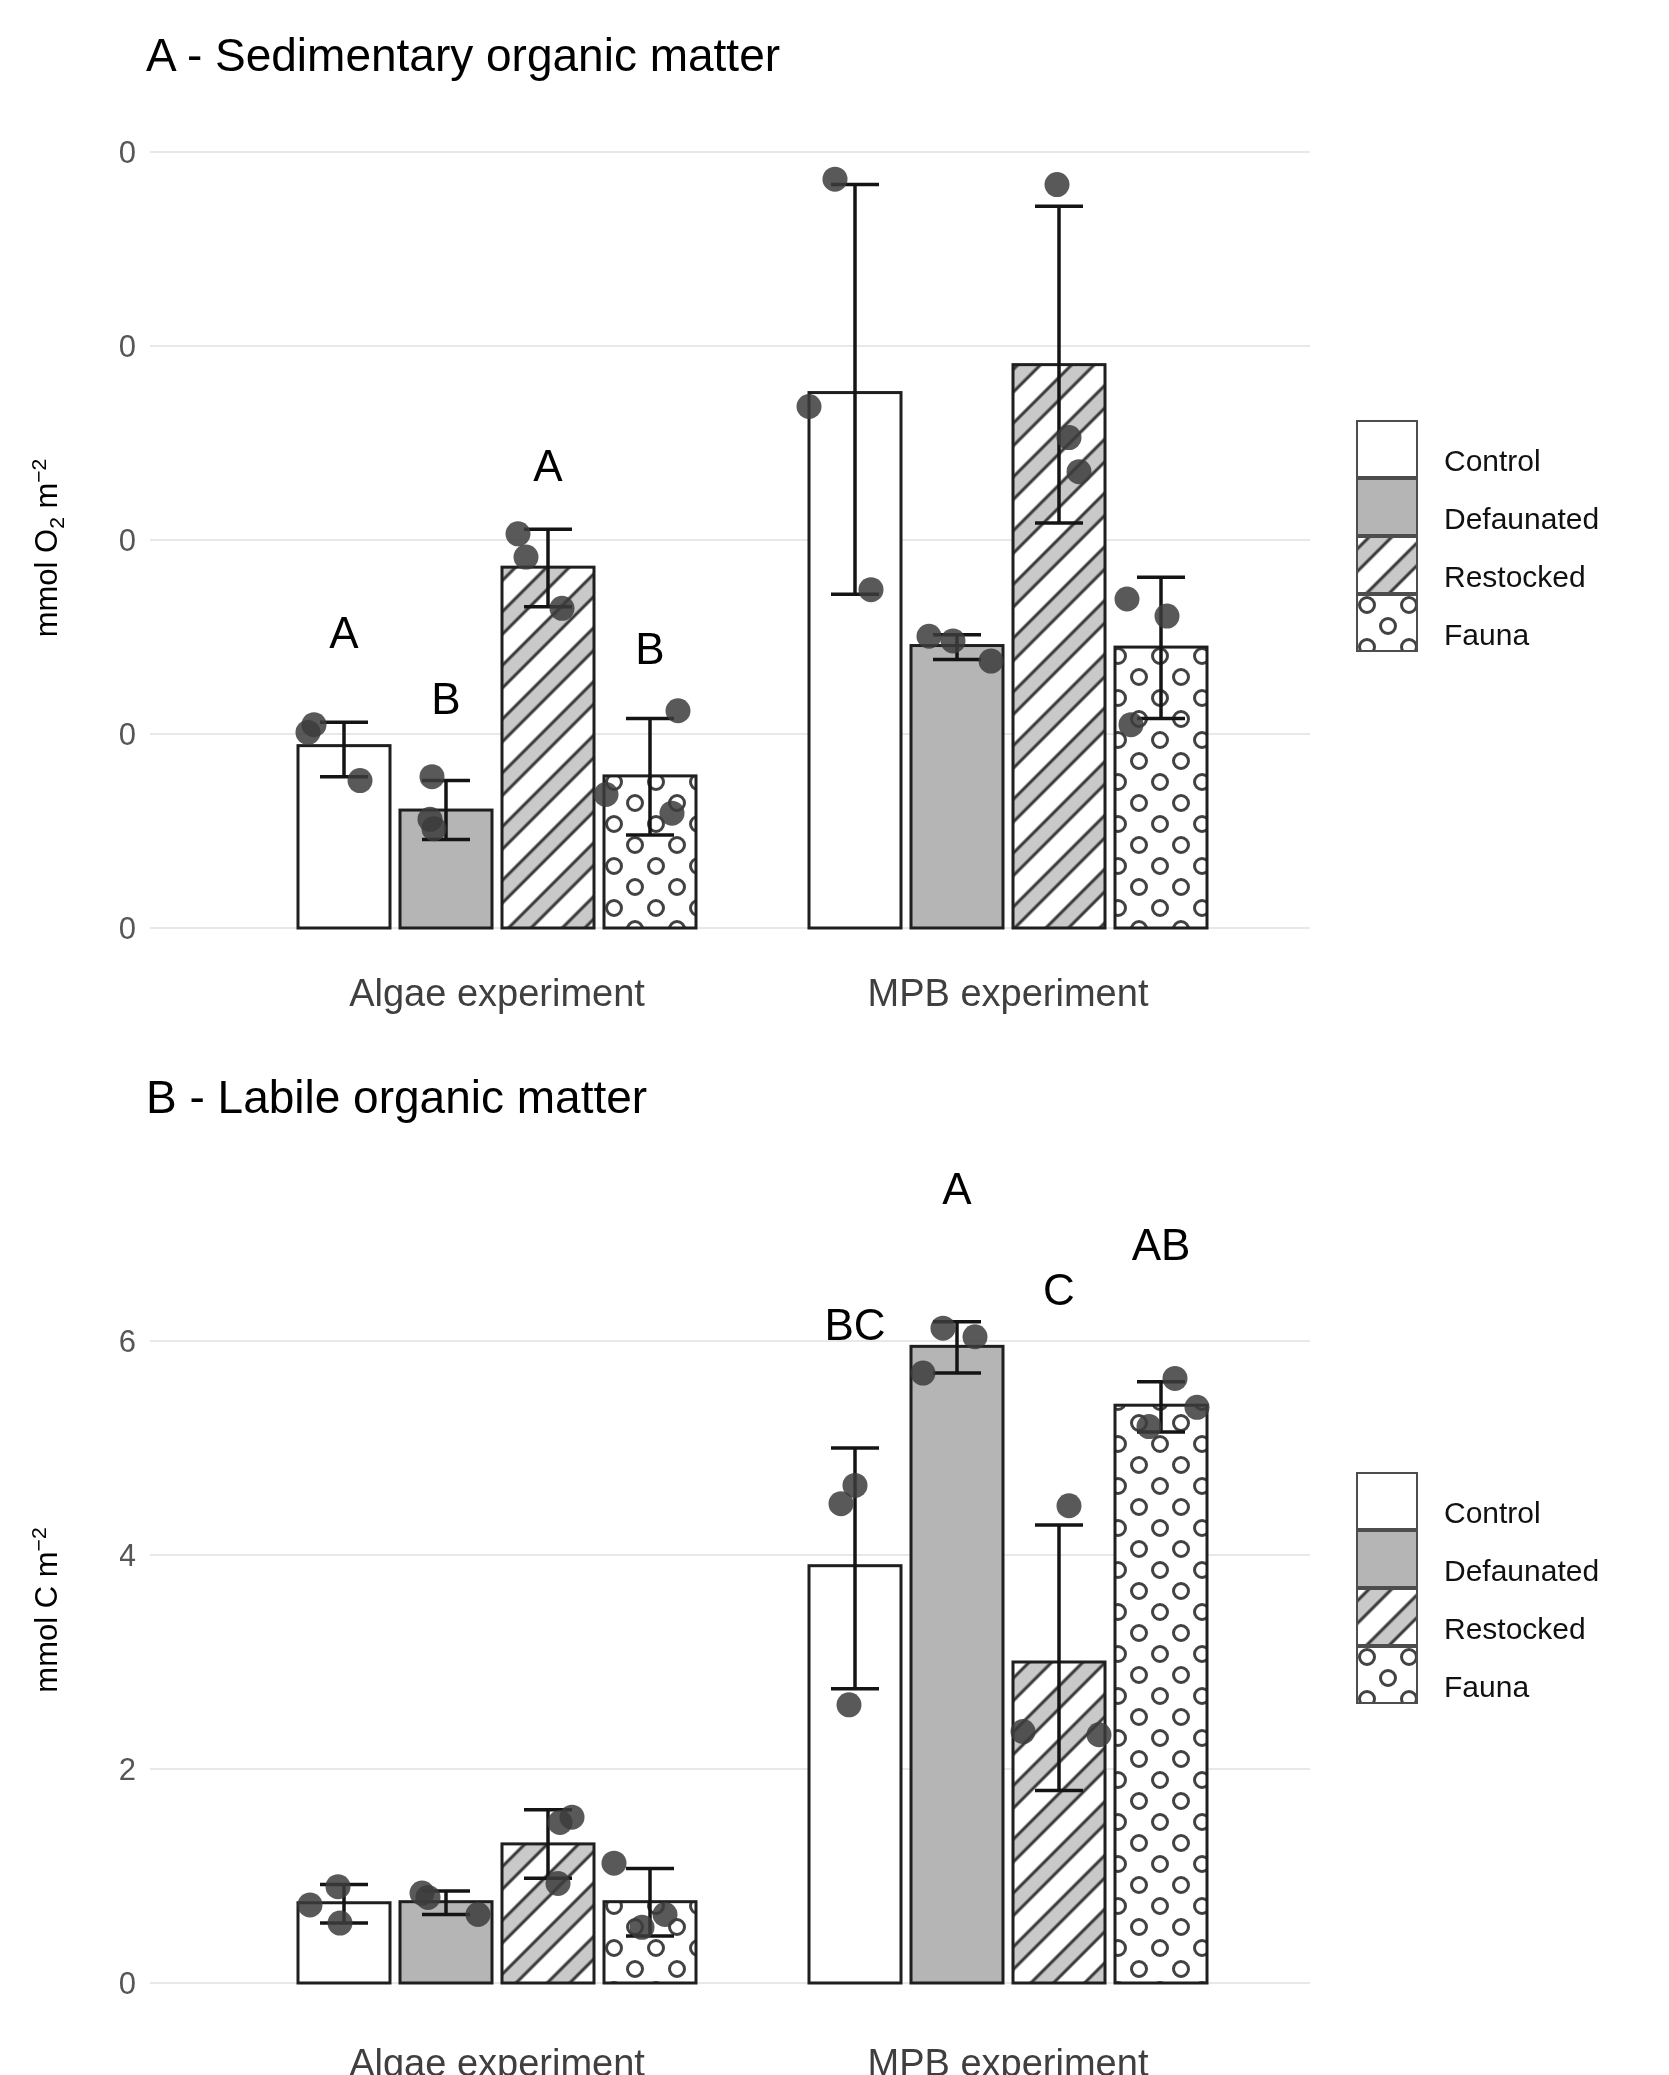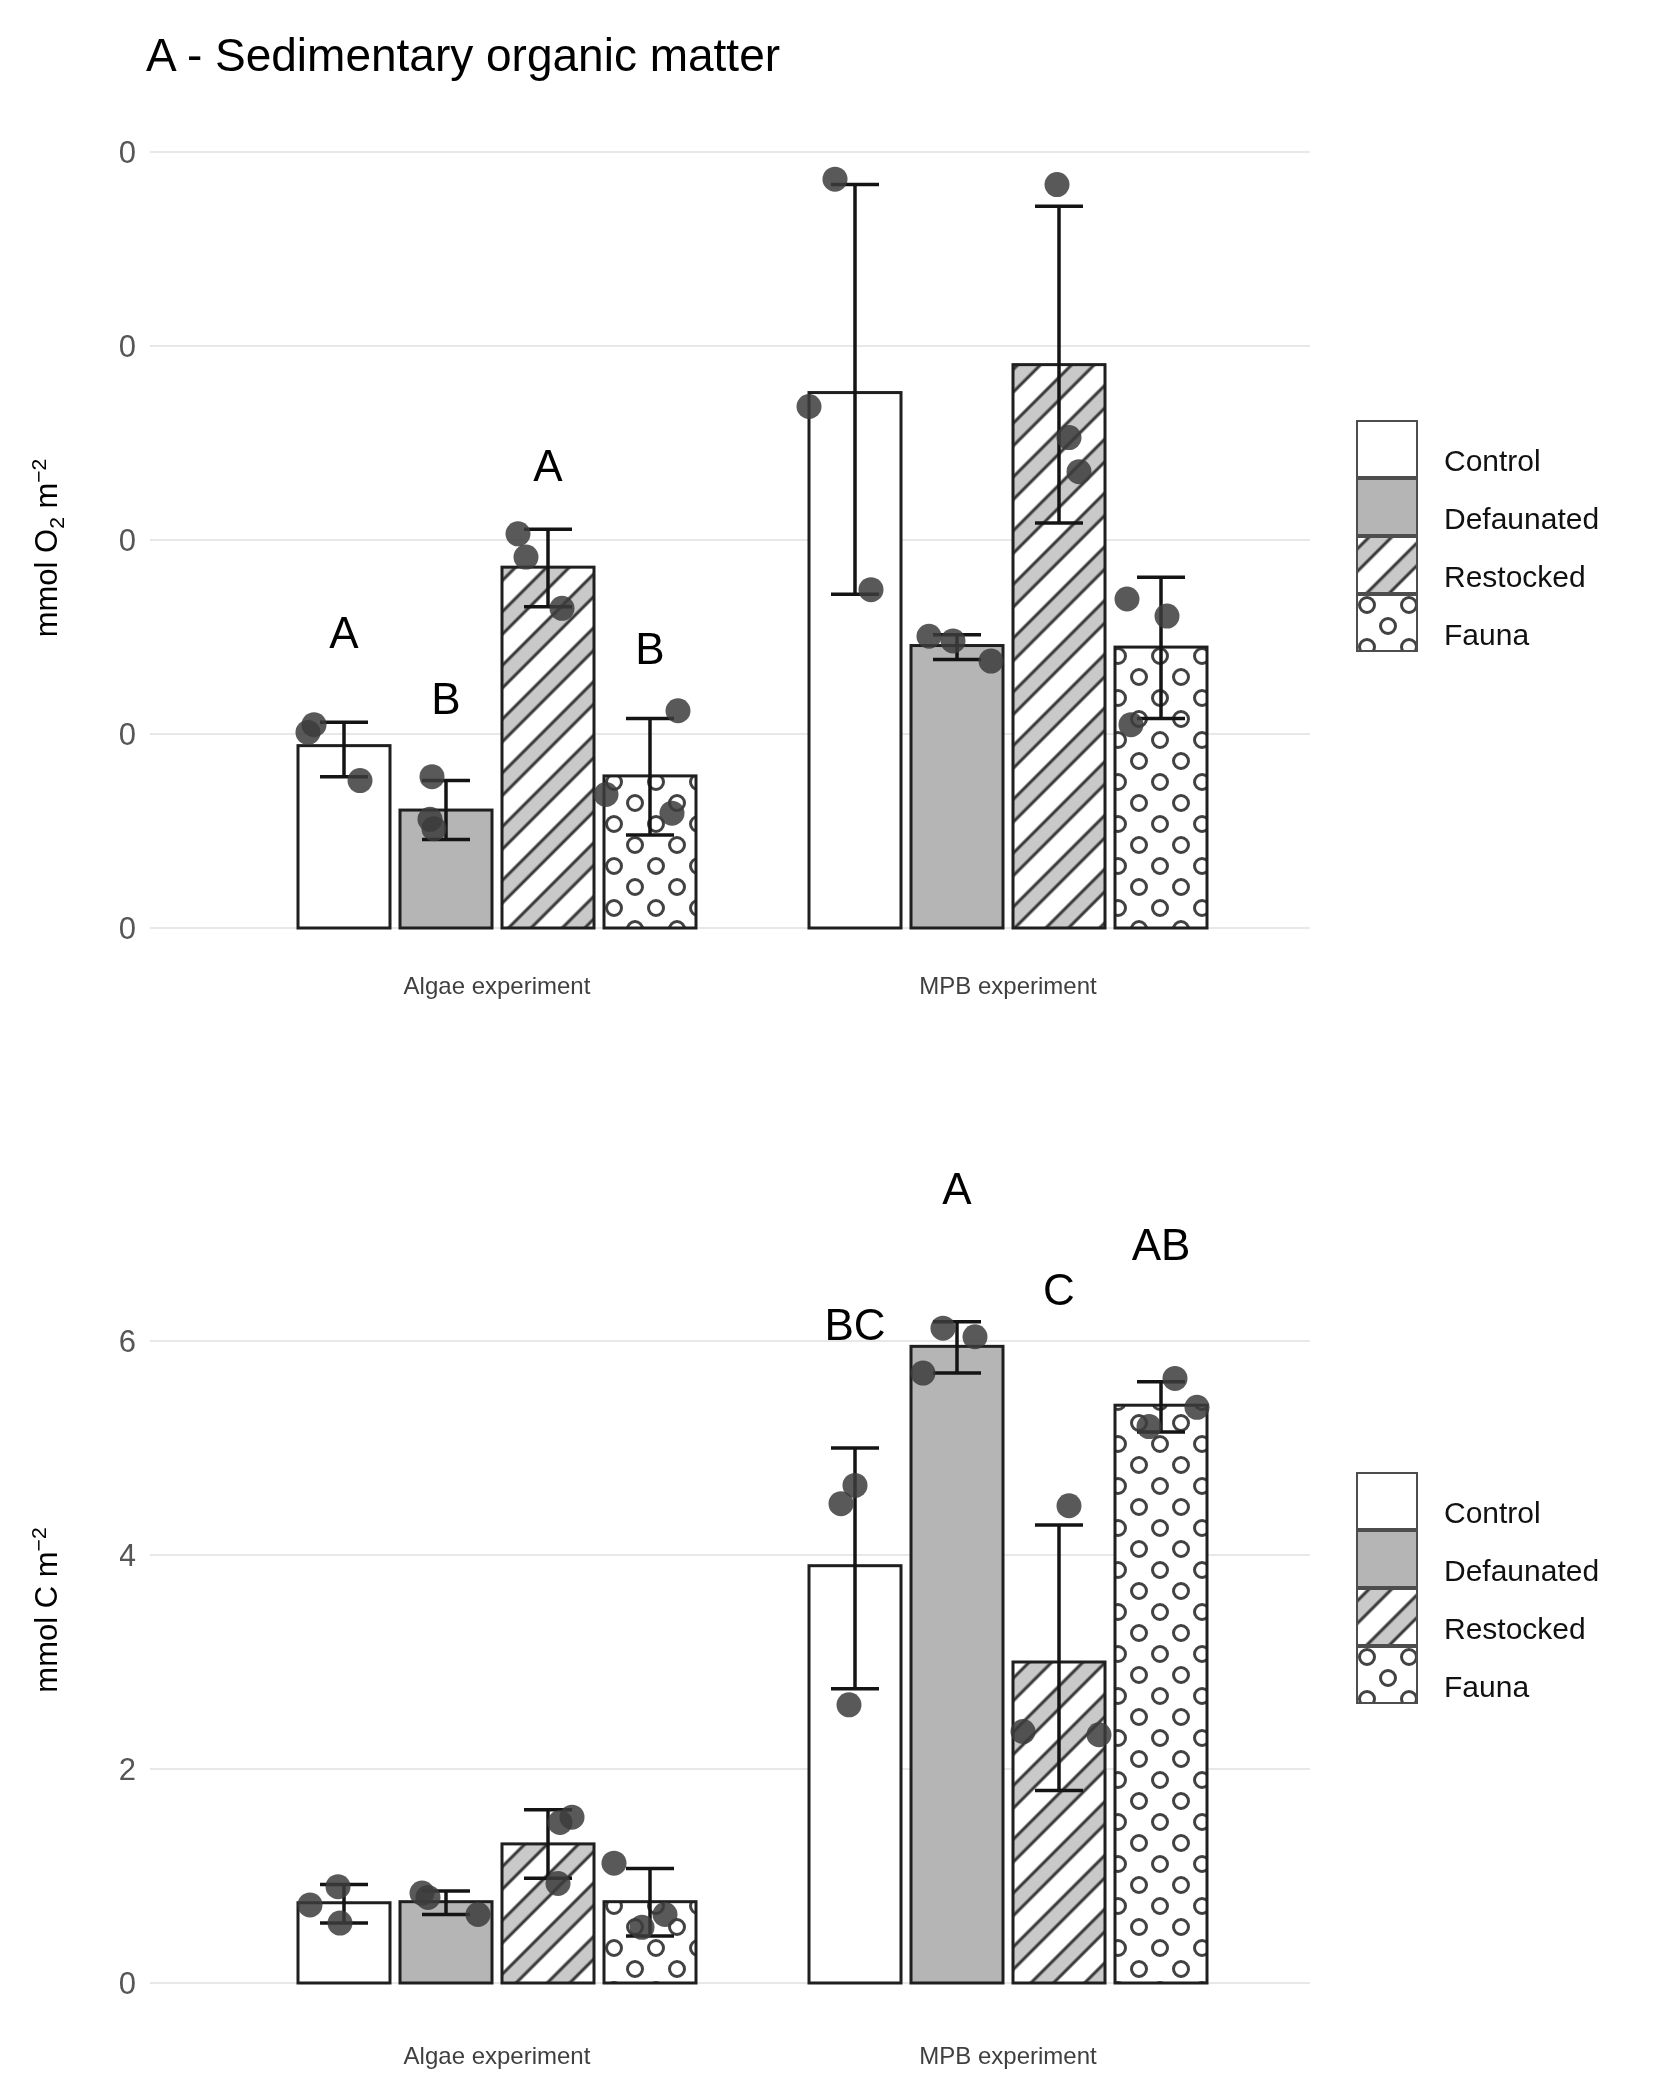--- a/index.html
+++ b/index.html
@@ -19,21 +19,21 @@
   .y-axis-label{
     position:absolute;
     transform:translate(-50%,-50%) rotate(-90deg);
     font-size:31px;color:#000;white-space:nowrap;
   }
   .y-axis-label sub{font-size:68%;}
   .y-axis-label sup{font-size:68%;}
   .x-group-label{
     position:absolute;
     transform:translateX(-50%);
-    font-size:24px;color:#3f3f3f;white-space:nowrap;
+    font-size:38px;color:#3f3f3f;white-space:nowrap;
   }
   .plot-svg{position:absolute;left:120px;width:1210px;}
   .legend{position:absolute;left:1356px;width:300px;}
   .legend-row{display:flex;align-items:flex-end;height:58px;}
   .legend-row svg{flex:0 0 auto;display:block;}
   .legend-label{margin-left:26px;font-size:30px;color:#111;white-space:nowrap;}
   .defs-holder{position:absolute;width:0;height:0;}
 </style>
 </head>
 <body>
@@ -158,20 +158,21 @@
       <span class="legend-label">Restocked</span>
     </div>
     <div class="legend-row">
       <svg width="62" height="58">
           <rect x="1" y="1" width="60" height="56" class="sw" stroke="#4d4d4d" stroke-width="2" fill="url(#dots)"></rect>
         </svg>
       <span class="legend-label">Fauna</span>
     </div>
   </div>
 
+  <h2 class="panel-title" style="top:1050px;">B - Labile organic matter</h2>
 
   <div class="y-axis-label" style="left:48px;top:1590px;">
     <span>mmol C</span><sub></sub><span> m</span><sup>−2</sup>
   </div>
 
   <svg id="svgB" class="plot-svg" style="top:1140px;" width="1210" height="872" viewBox="0 0 1210 872">
       <line x1="30" y1="823" x2="1190" y2="823" stroke="#e8e8e8" stroke-width="2"></line>
       <text x="16" y="834" text-anchor="end" font-size="31" fill="#565656">0</text>
       <line x1="30" y1="609" x2="1190" y2="609" stroke="#e8e8e8" stroke-width="2"></line>
       <text x="16" y="620" text-anchor="end" font-size="31" fill="#565656">2</text>

